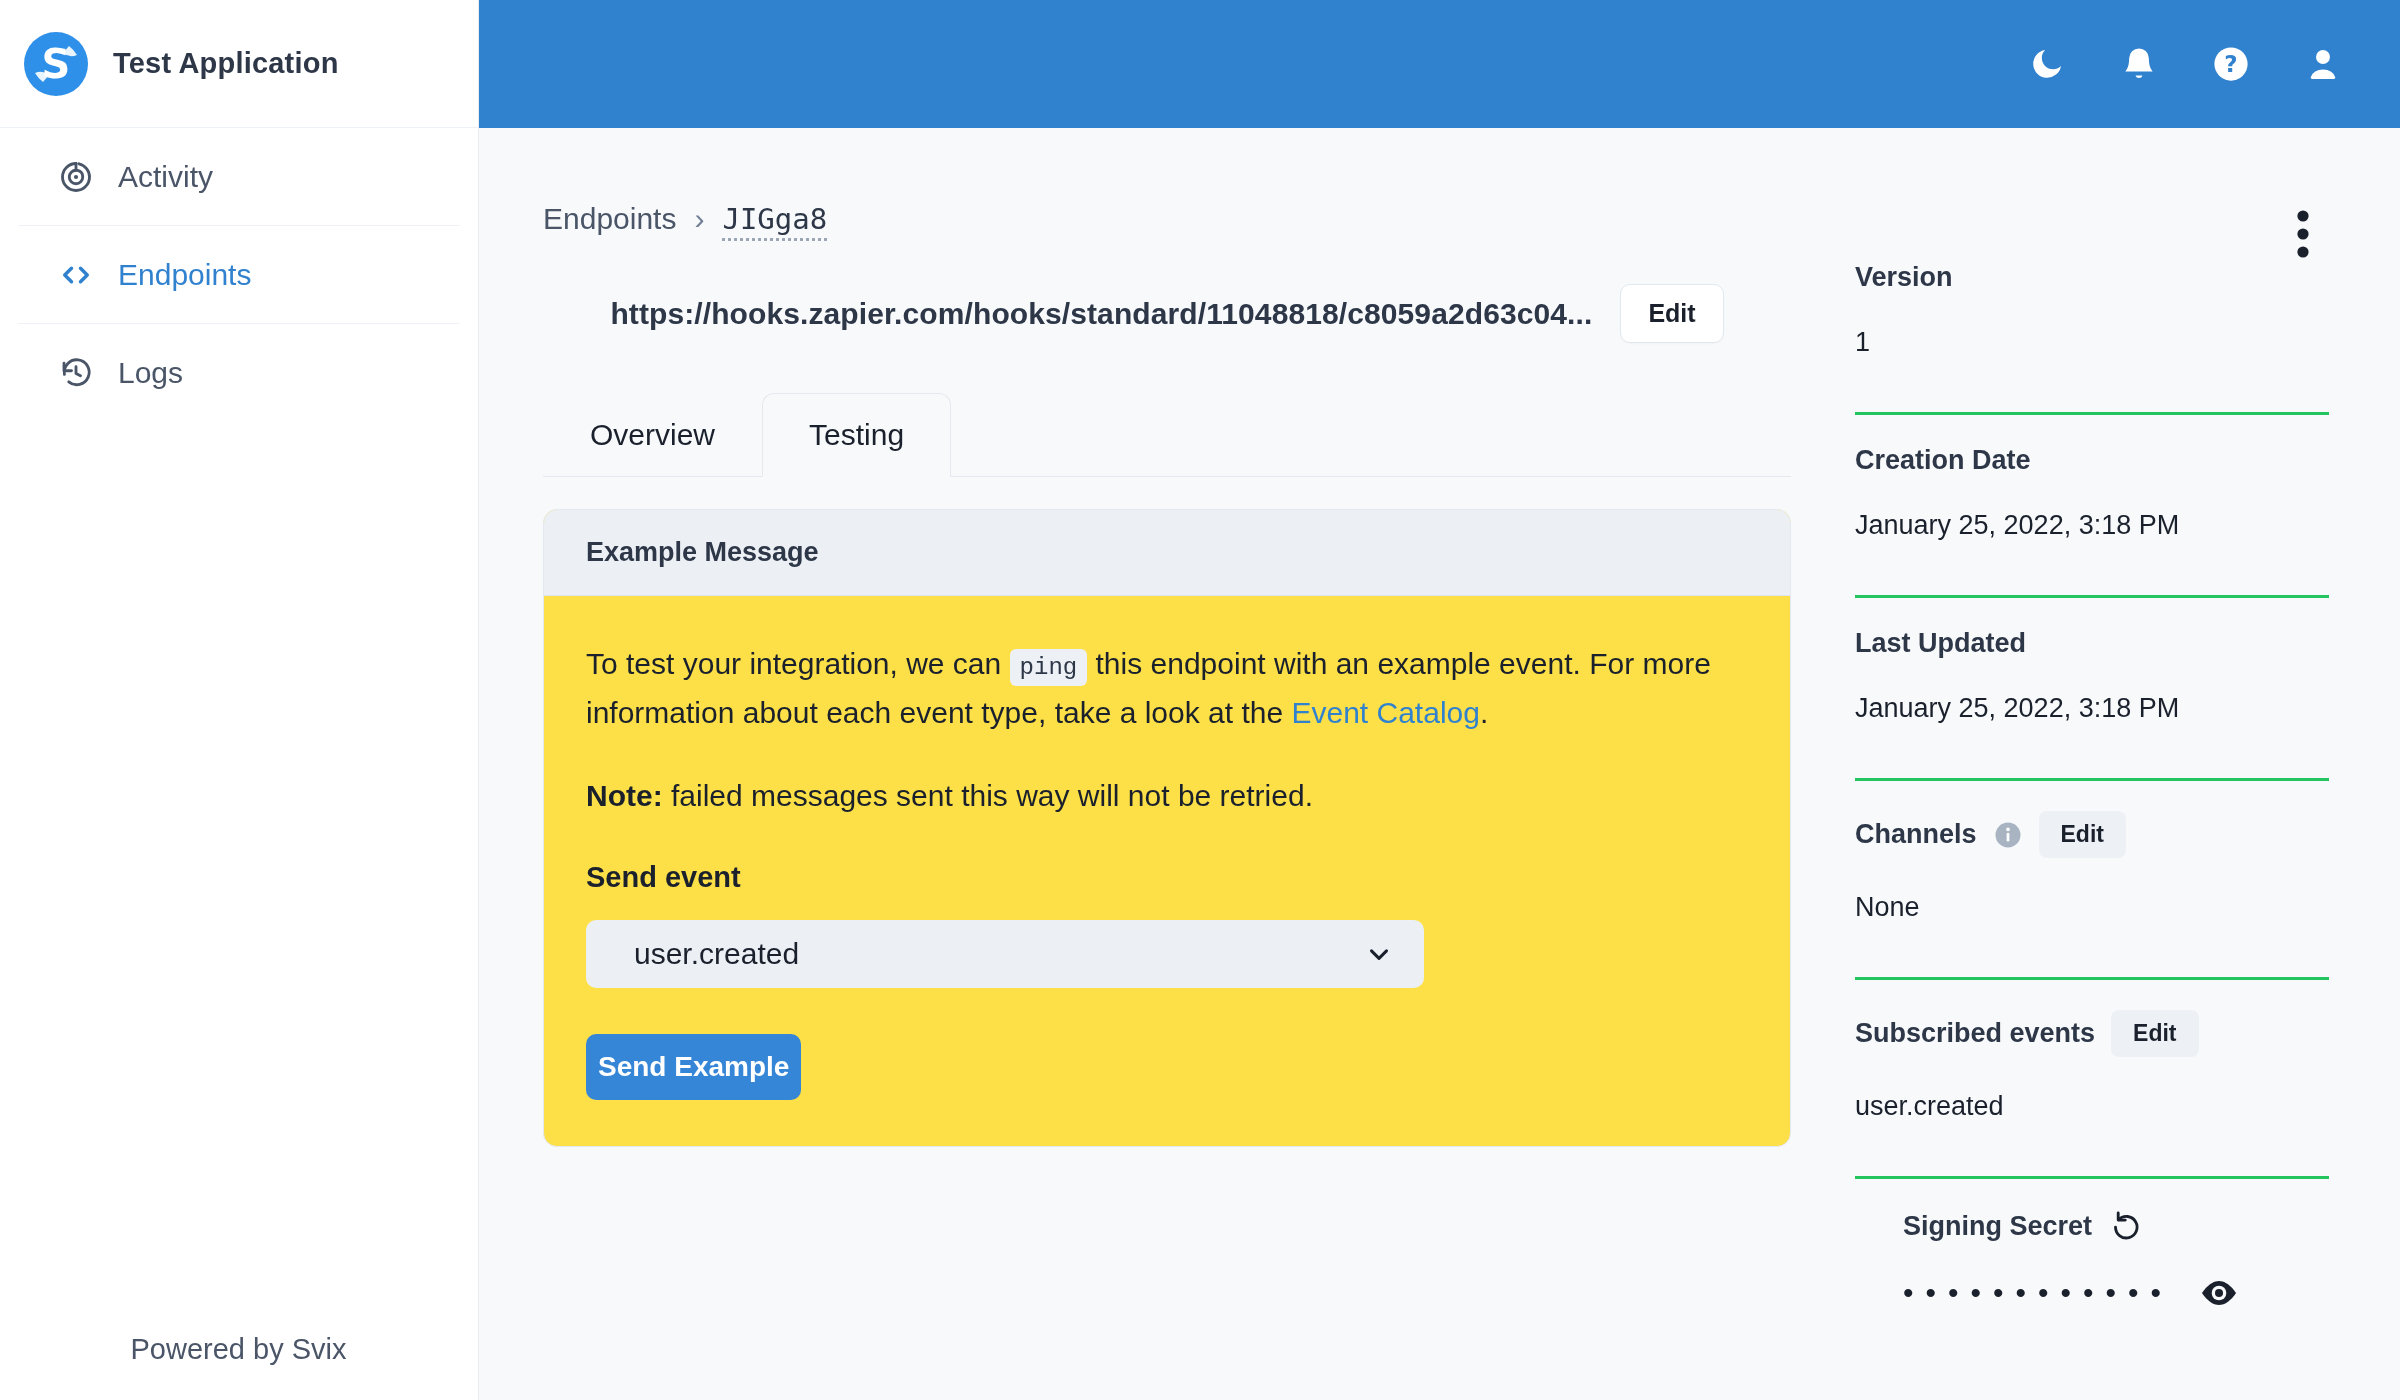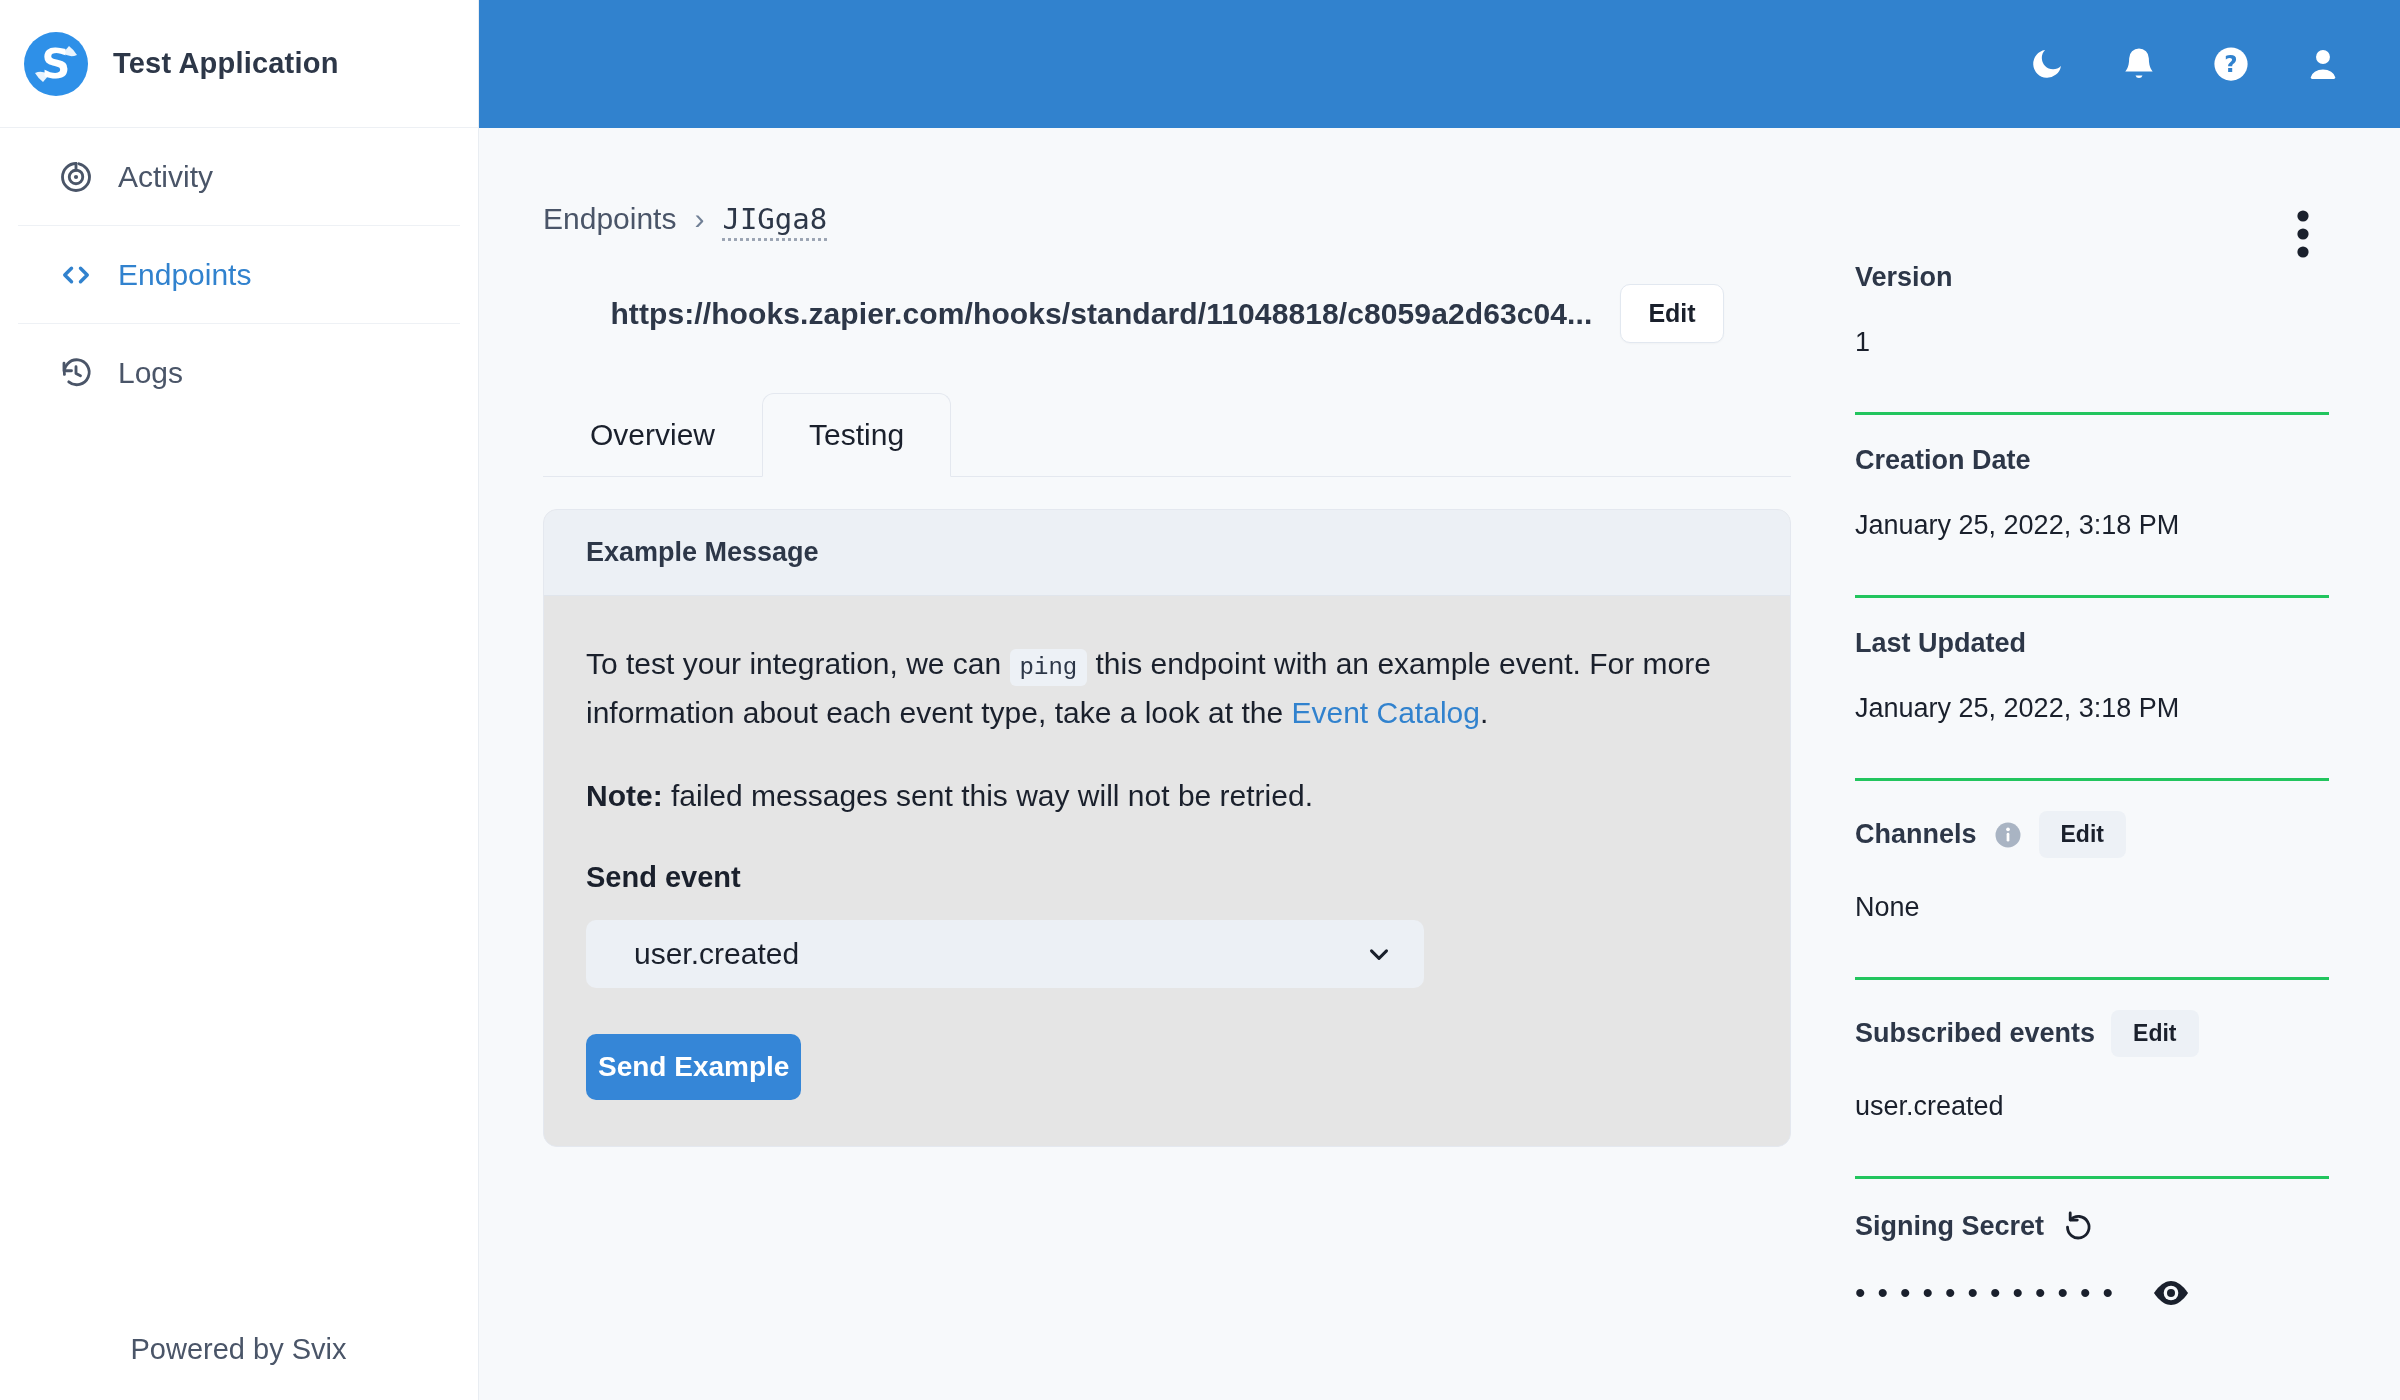--- a/index.html
+++ b/index.html
@@ -69,21 +69,21 @@
   .tab {
     font-size: 30px; color: #1A202C; padding: 24px 46px; cursor: pointer;
     border: 1px solid transparent; margin-bottom: -1px;
   }
   .tab.active {
     background: #F7F9FB; border-color: #E4E8EF; border-bottom-color: #F7F9FB;
     border-radius: 12px 12px 0 0;
   }
 
   .card {
-    margin-top: 32px; background: #e5e5e5; border: 1px solid #E4E8EF;
+    margin-top: 32px; background: #fde047; border: 1px solid #E4E8EF;
     border-radius: 14px; overflow: hidden; width: 1248px;
   }
   .card-header {
     background: #ECF0F5; border-bottom: 1px solid #E0E5EC;
     padding: 27px 42px; font-size: 27px; font-weight: 700; color: #2D3748;
   }
   .card-body { padding: 44px 42px 46px; font-size: 30px; color: #1A202C; }
   .intro { line-height: 1.62; max-width: 1130px; }
   .code-chip {
     font-family: Liberation Mono, monospace; font-size: 24px;
@@ -102,21 +102,21 @@
   .send-btn {
     margin-top: 46px; background: #3586D7; border: none; color: #FFFFFF;
     font-size: 28px; font-weight: 700; padding: 17px 12px; border-radius: 10px;
     cursor: pointer; font-family: "Liberation Sans", sans-serif;
   }
 
   
   .right-panel { width: 474px; margin-left: 64px; padding-top: 60px; }
   .detail-section { padding: 30px 0 54px; border-bottom: 3px solid #22c55e; }
   .detail-section:first-child { padding-top: 0; }
-  .detail-section.last { border-bottom: none; }
+  .detail-section.last { border-bottom: none; margin-left: 48px; }
   .detail-label-row { display: flex; align-items: center; gap: 16px; }
   .detail-label { font-size: 27px; font-weight: 700; color: #2D3748; }
   .detail-value { margin-top: 34px; font-size: 27px; color: #1A202C; }
   .chip-btn {
     background: #EDF1F6; border: none; border-radius: 8px; color: #1A202C;
     font-size: 23px; font-weight: 700; padding: 10px 22px; cursor: pointer;
     font-family: "Liberation Sans", sans-serif;
   }
   .info-icon { width: 30px; height: 30px; display: inline-flex; }
   .secret-row { display: flex; align-items: center; gap: 26px; margin-top: 30px; }

